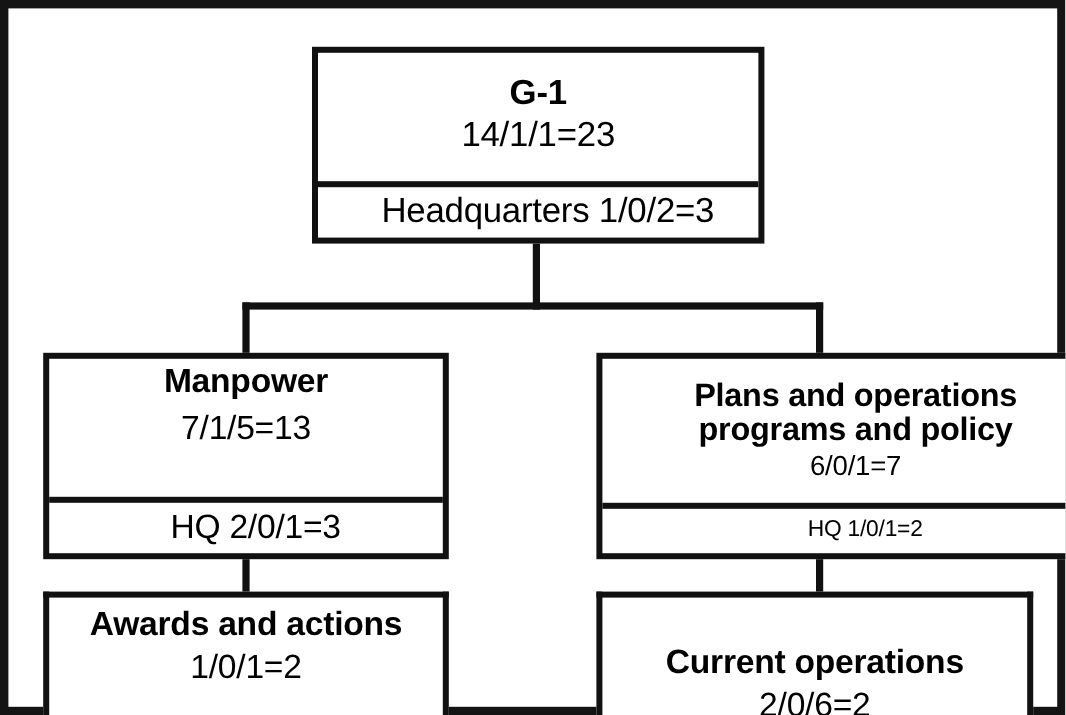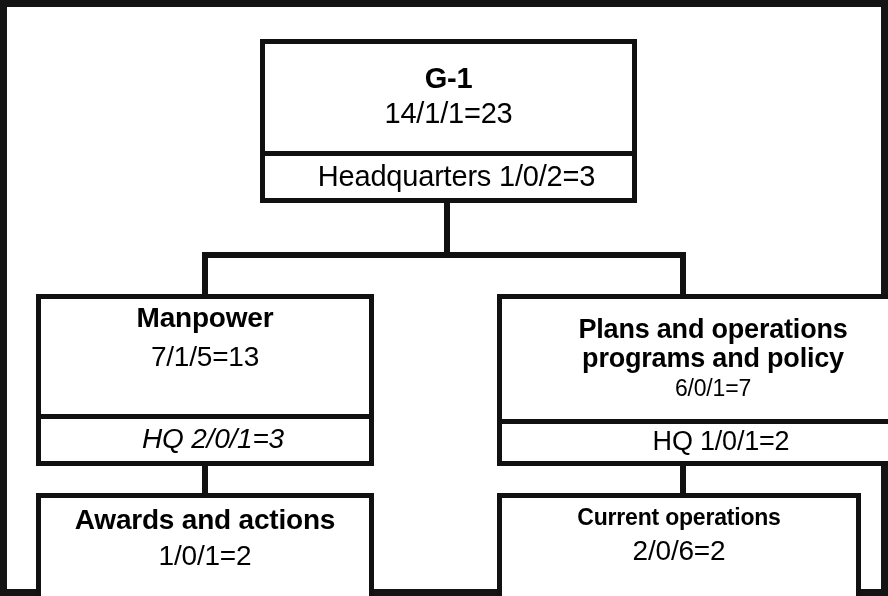--- a/index.html
+++ b/index.html
@@ -106,54 +106,54 @@
 
   #box-manpower {
     left: 36px;
     top: 294px;
     width: 338px;
     height: 172px;
     gap: 35px;
   }
   #box-manpower .box-title { font-size: 28px; margin-bottom: 8px; }
   #box-manpower .box-count { font-size: 28px; }
-  #box-manpower .box-sub { height: 47px; font-style: italic; }
+  #box-manpower .box-sub { height: 47px; }
   #box-manpower .box-sub-text { font-size: 28px; }
 
   #box-plans {
     left: 497px;
     top: 294px;
     width: 432px;
     height: 172px;
   }
   #box-plans .box-title { font-size: 27px; margin-bottom: 2px; }
   #box-plans .box-count { font-size: 23px; }
   #box-plans .box-sub { height: 42px; }
-  #box-plans .box-sub-text { font-size: 27px; }
+  #box-plans .box-sub-text { font-size: 19px; }
 
   #box-awards {
     left: 36px;
     top: 493px;
     width: 338px;
     height: 120px;
     border-bottom: none;
   }
   #box-awards .box-main { justify-content: flex-start; padding-top: 7px; }
   #box-awards .box-title { font-size: 28px; margin-bottom: 6px; }
   #box-awards .box-count { font-size: 28px; }
 
   #box-current {
     left: 497px;
     top: 493px;
     width: 364px;
     height: 120px;
     border-bottom: none;
   }
   #box-current .box-main { justify-content: flex-start; padding-top: 7px; }
-  #box-current .box-title { font-size: 23px; margin-bottom: 6px; }
+  #box-current .box-title { font-size: 28px; margin-bottom: 6px; margin-top: 32px; }
   #box-current .box-count { font-size: 28px; }
 
   
   #conn-stem-g1 {
     left: 444px;
     top: 198px;
     width: 6px;
     height: 60px;
   }
   

